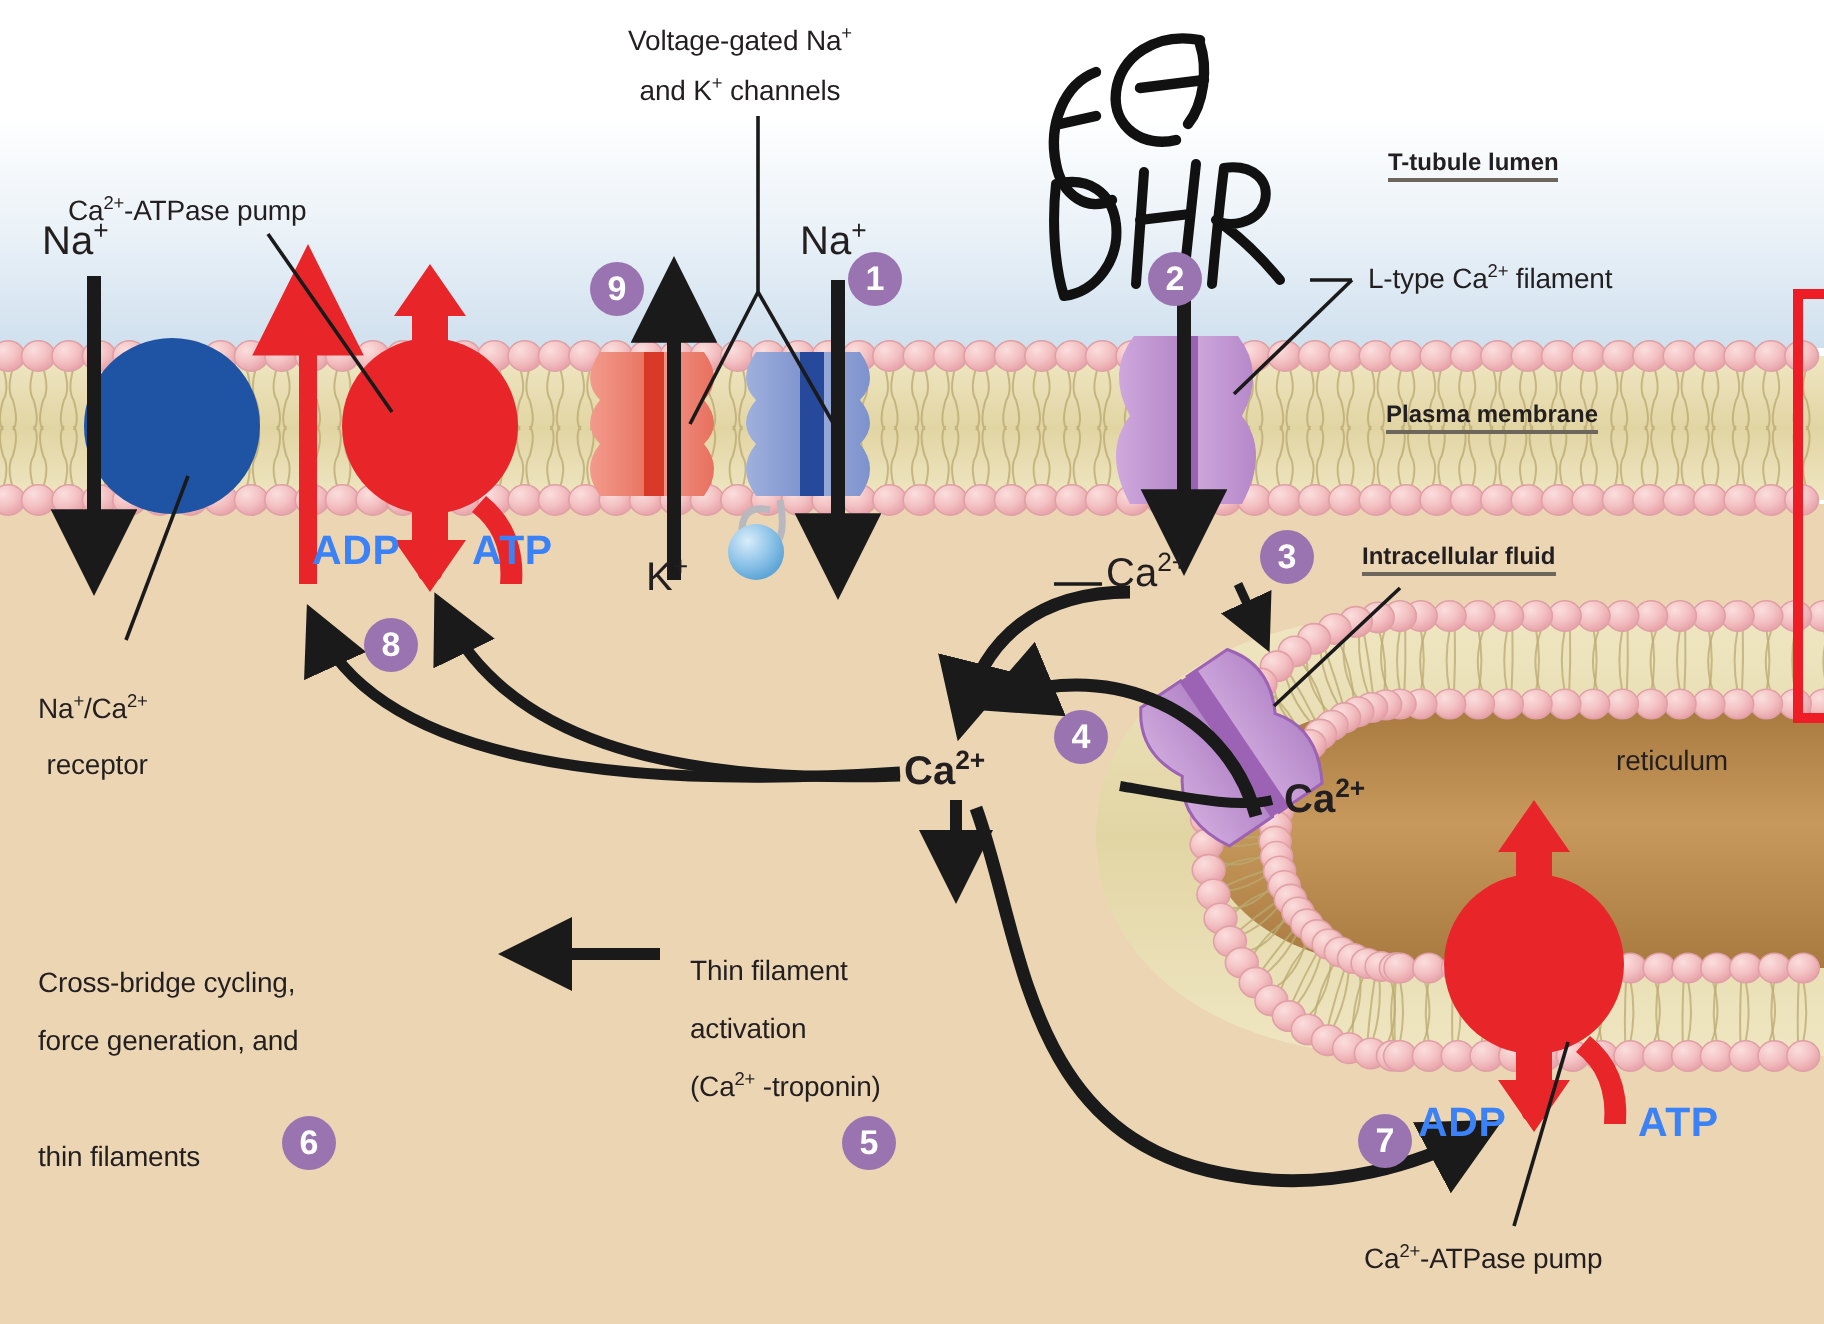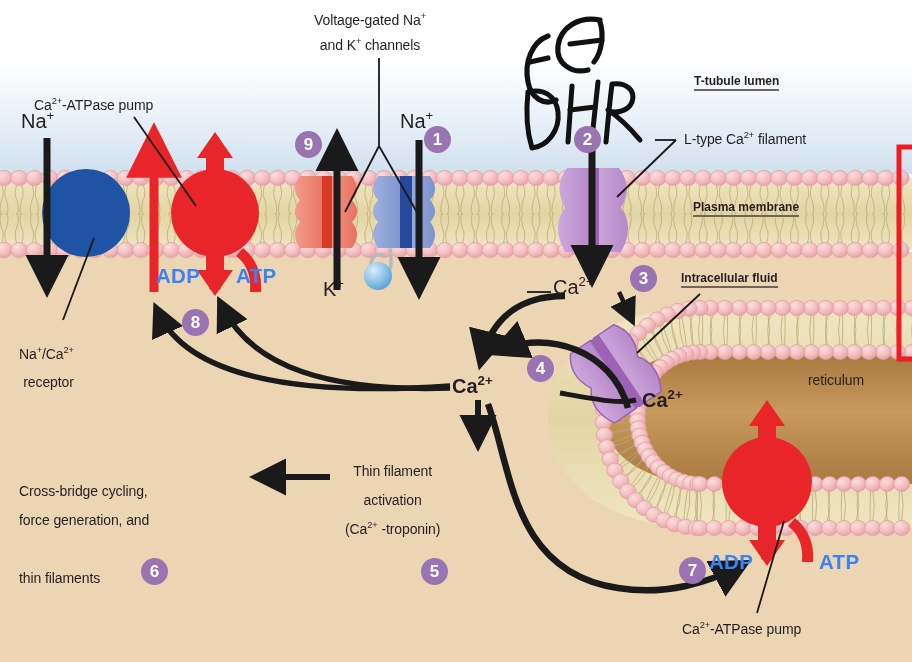--- a/index.html
+++ b/index.html
@@ -865,21 +865,21 @@
 <div class="lbl l-atp" style="left:236px;top:264px;">
   <span>ATP</span>
 </div>
 <div class="lbl l-atp" style="left:709px;top:550px;">
   <span>ADP</span>
 </div>
 <div class="lbl l-atp" style="left:819px;top:550px;">
   <span>ATP</span>
 </div>
 
-<div class="lbl l-reg" style="left:345px;top:457px;line-height:29px;text-align:center;">
+<div class="lbl l-reg" style="left:345px;top:471px;line-height:29px;">
   <span>Thin filament</span><br>
   <span>activation</span><br>
   <span>(Ca</span><sup>2+</sup><span> -troponin)</span>
 </div>
 
 <div class="lbl l-reg" style="left:19px;top:449px;line-height:29px;margin-top:28px;">
   <span>Cross-bridge cycling,</span><br>
   <span>force generation, and</span><br>
   <br>
   <span>thin filaments</span>

